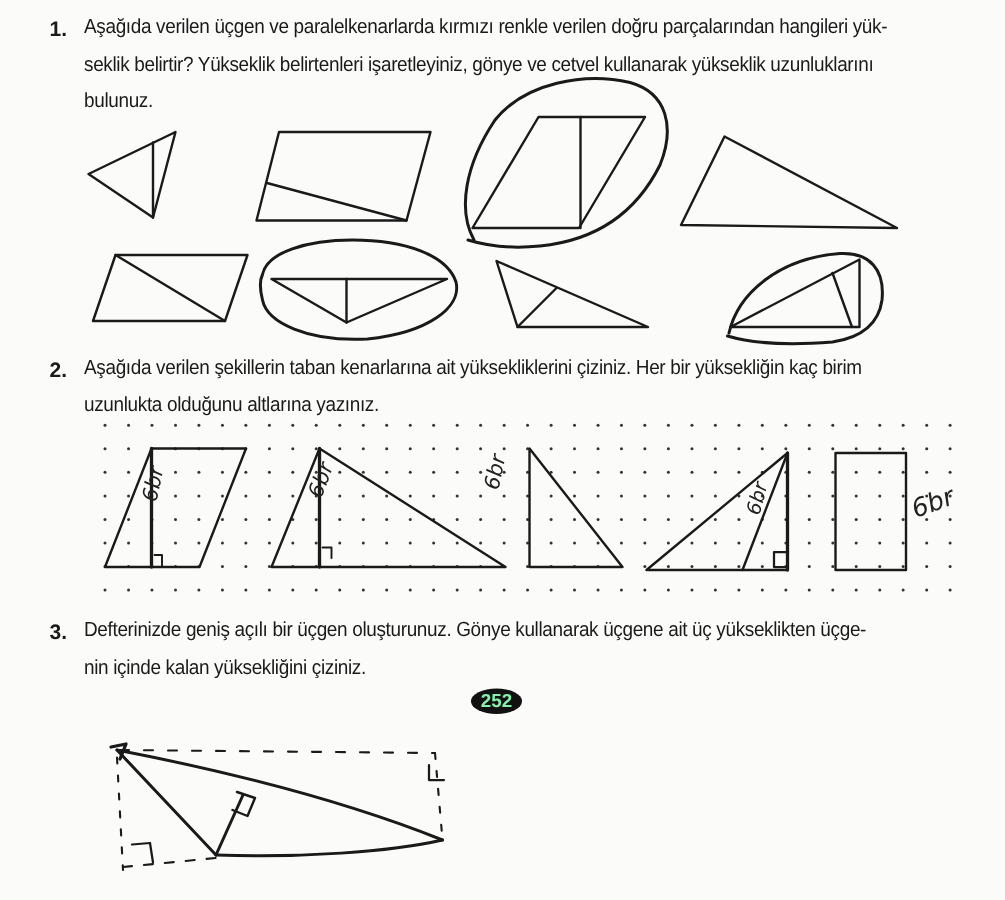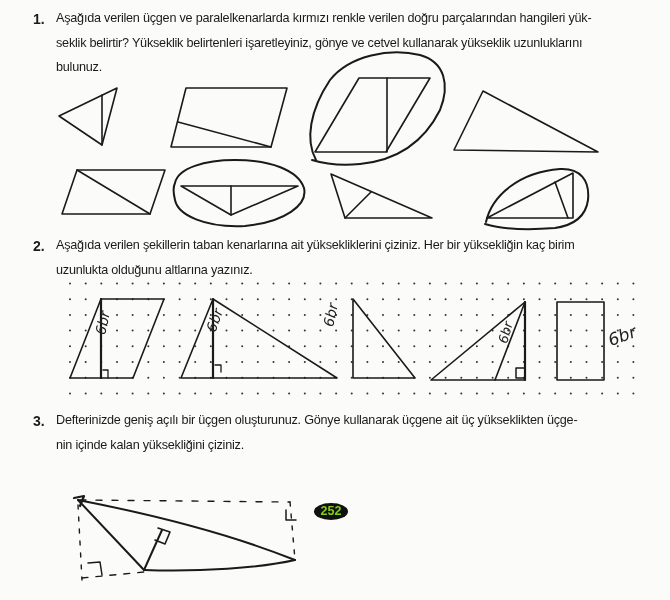--- a/index.html
+++ b/index.html
@@ -15,22 +15,22 @@
   }
   .qtext {
     position: absolute; left: 56px; width: 580px;
     font-size: 13.6px; line-height: 24.5px; letter-spacing: -0.25px;
     transform: scaleX(0.93); transform-origin: left top;
     width: 625px;
   }
   svg.art { position: absolute; left: 0; top: 0; }
   .page-num {
     position: absolute; left: 314px; top: 459px; width: 34px; height: 17px;
-    background: #111; color: #84cc16; border-radius: 50%;
-    font-weight: bold; font-size: 12.5px; text-align: center; line-height: 17px; margin-top: 44px;
+    background: #111; color: #86efac; border-radius: 50%;
+    font-weight: bold; font-size: 12.5px; text-align: center; line-height: 17px;
   }
   .hw {
     position: absolute; font-family: "DejaVu Sans", sans-serif;
     font-size: 13px; color: #222; font-style: italic;
     transform-origin: left bottom;
   }
 </style>
 </head>
 <body>
 

